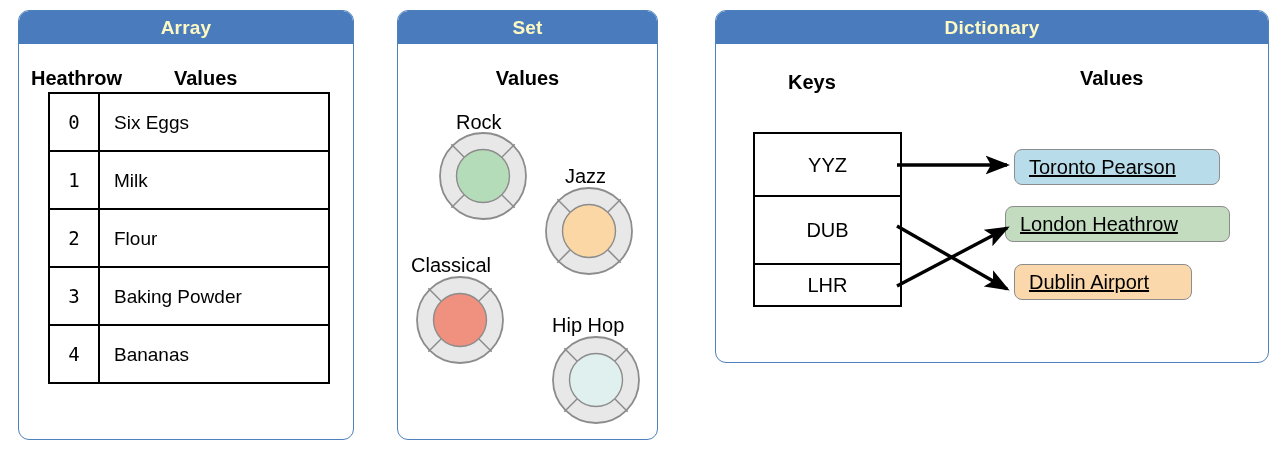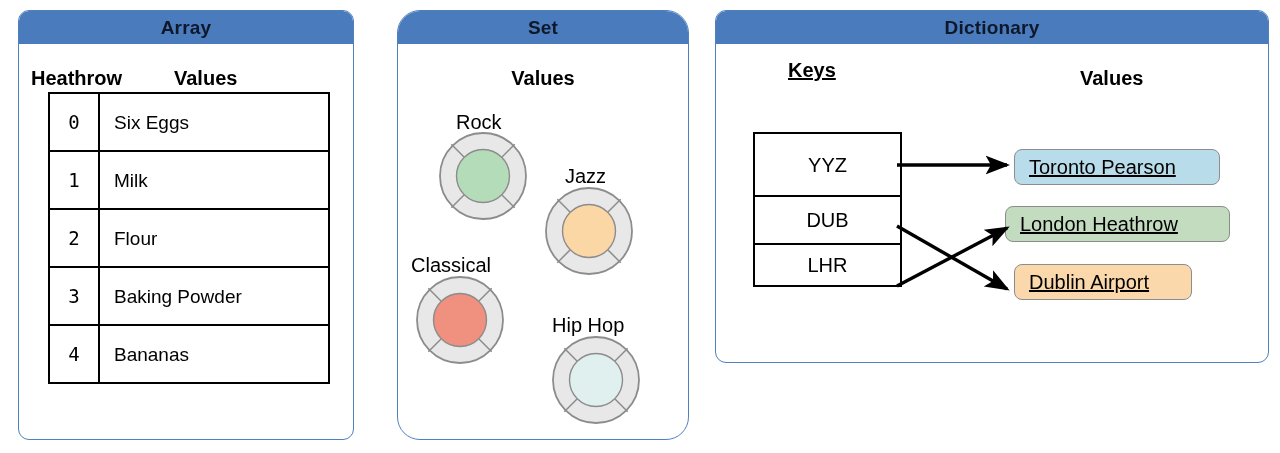--- a/index.html
+++ b/index.html
@@ -38,36 +38,36 @@
     top: 0;
     right: 0;
     height: 33px;
     background: #4a7cbd;
     border-radius: 9px 9px 0 0;
     display: flex;
     align-items: center;
     justify-content: center;
   }
   .panel-title {
-    color: #0f172a;
+    color: #fef9c3;
     font-size: 19px;
     font-weight: bold;
     letter-spacing: 0.2px;
     line-height: 1;
   }
   .panel-body {
     position: absolute;
     left: 0;
     right: 0;
     top: 33px;
     bottom: 0;
   }
 
   #panel-array  { left: 18px;  top: 10px; width: 336px; height: 430px; }
-  #panel-set    { left: 397px; top: 10px; width: 292px; height: 430px; border-radius: 23px; }
+  #panel-set    { left: 397px; top: 10px; width: 261px; height: 430px; }
   #panel-dict   { left: 715px; top: 10px; width: 554px; height: 353px; }
 
   
   .col-caption {
     position: absolute;
     font-size: 20px;
     font-weight: bold;
     white-space: nowrap;
     line-height: 1;
   }
@@ -115,21 +115,21 @@
 
   
   #keys-table { left: 752px; top: 131px; }
   #keys-table td {
     width: 145px;
     text-align: center;
     font-size: 20px;
     border: 2.2px solid #000000;
   }
   #keys-table tr.r1 { height: 63px; }
-  #keys-table tr.r2 { height: 48px; }
+  #keys-table tr.r2 { height: 68px; }
   #keys-table tr.r3 { height: 42px; }
 
   .pill {
     position: absolute;
     box-sizing: border-box;
     height: 36px;
     border: 1.4px solid #8c8c8c;
     border-radius: 8px;
     display: flex;
     align-items: center;
@@ -242,21 +242,21 @@
         <circle cx="45" cy="45" r="26.5" fill="#dff0ee" stroke="#8c8c8c" stroke-width="1.4"></circle>
       </svg>
     </div>
   </div>
 
   <div class="panel" id="panel-dict">
     <div class="panel-header">
       <span class="panel-title">Dictionary</span>
     </div>
     <div class="panel-body">
-      <span class="col-caption" style="left:72px; top:16px;text-decoration:underline;">Keys</span>
+      <span class="col-caption" style="left:72px; top:28px;">Keys</span>
       <span class="col-caption" style="left:364px; top:24px;">Values</span>
     </div>
 
     <table class="grid-table" id="keys-table" style="left:37px; top:121px;">
       <tbody>
         <tr class="r1">
           <td>YYZ</td>
         </tr>
         <tr class="r2">
           <td>DUB</td>

